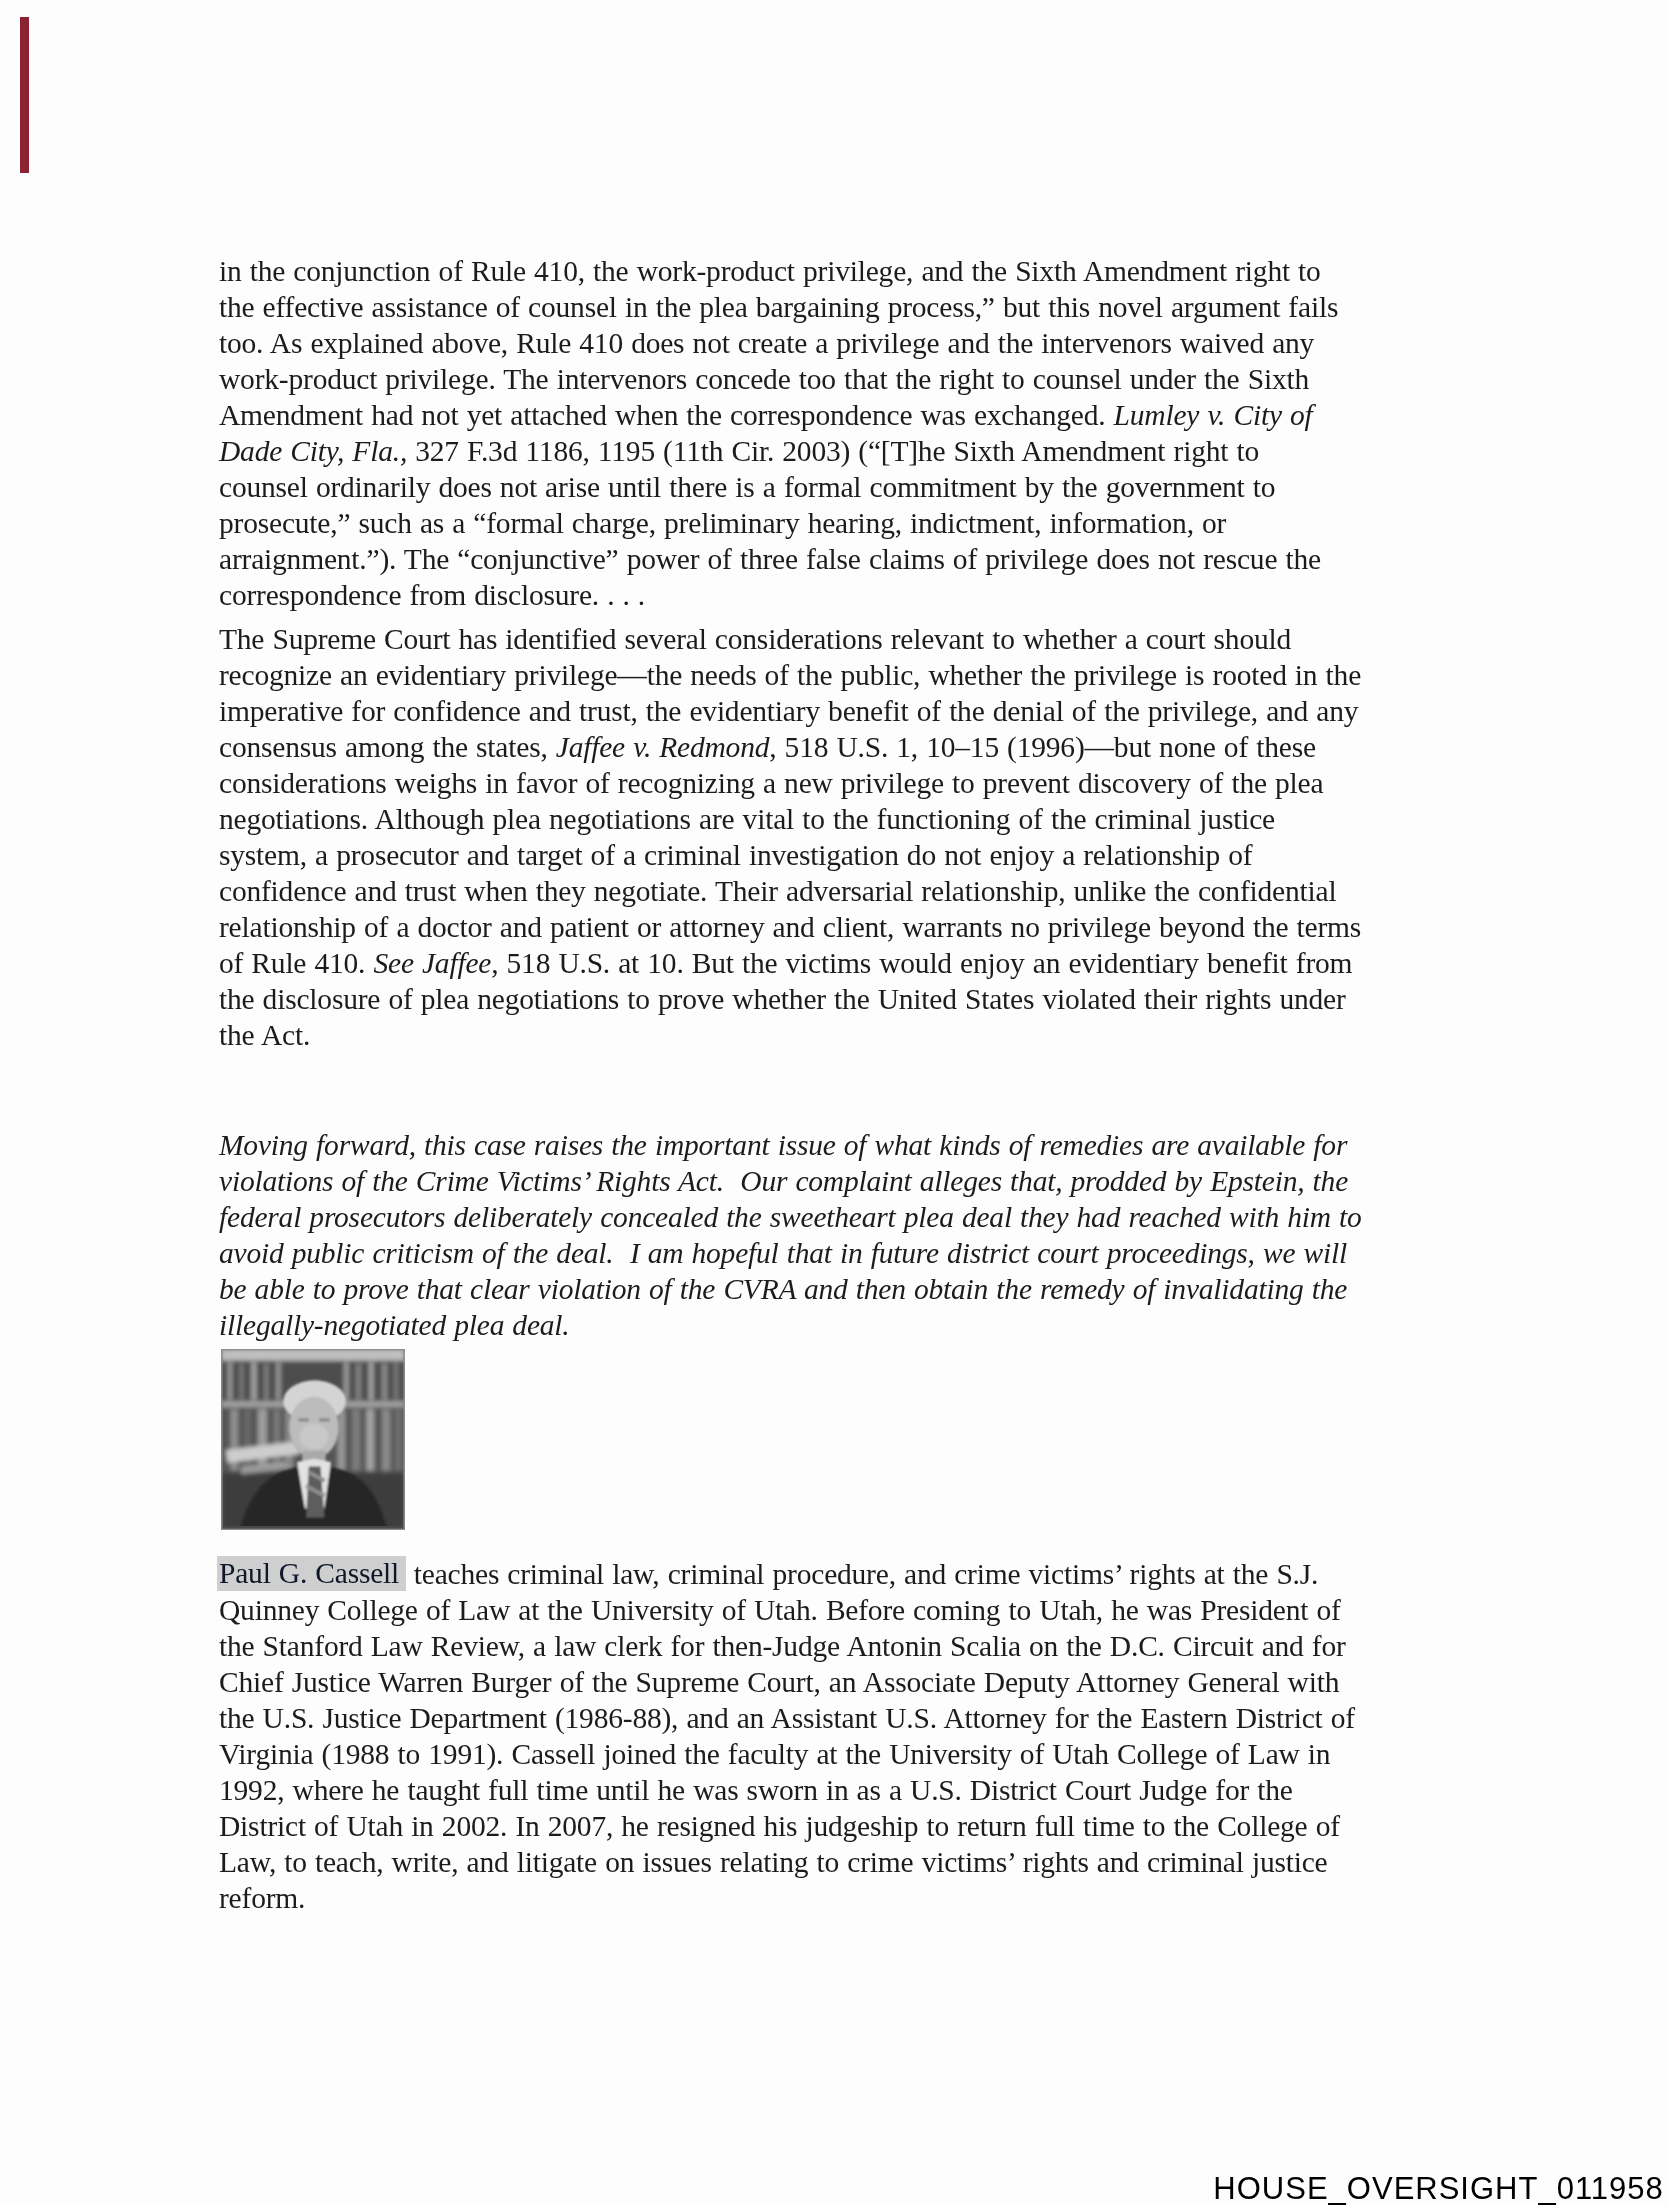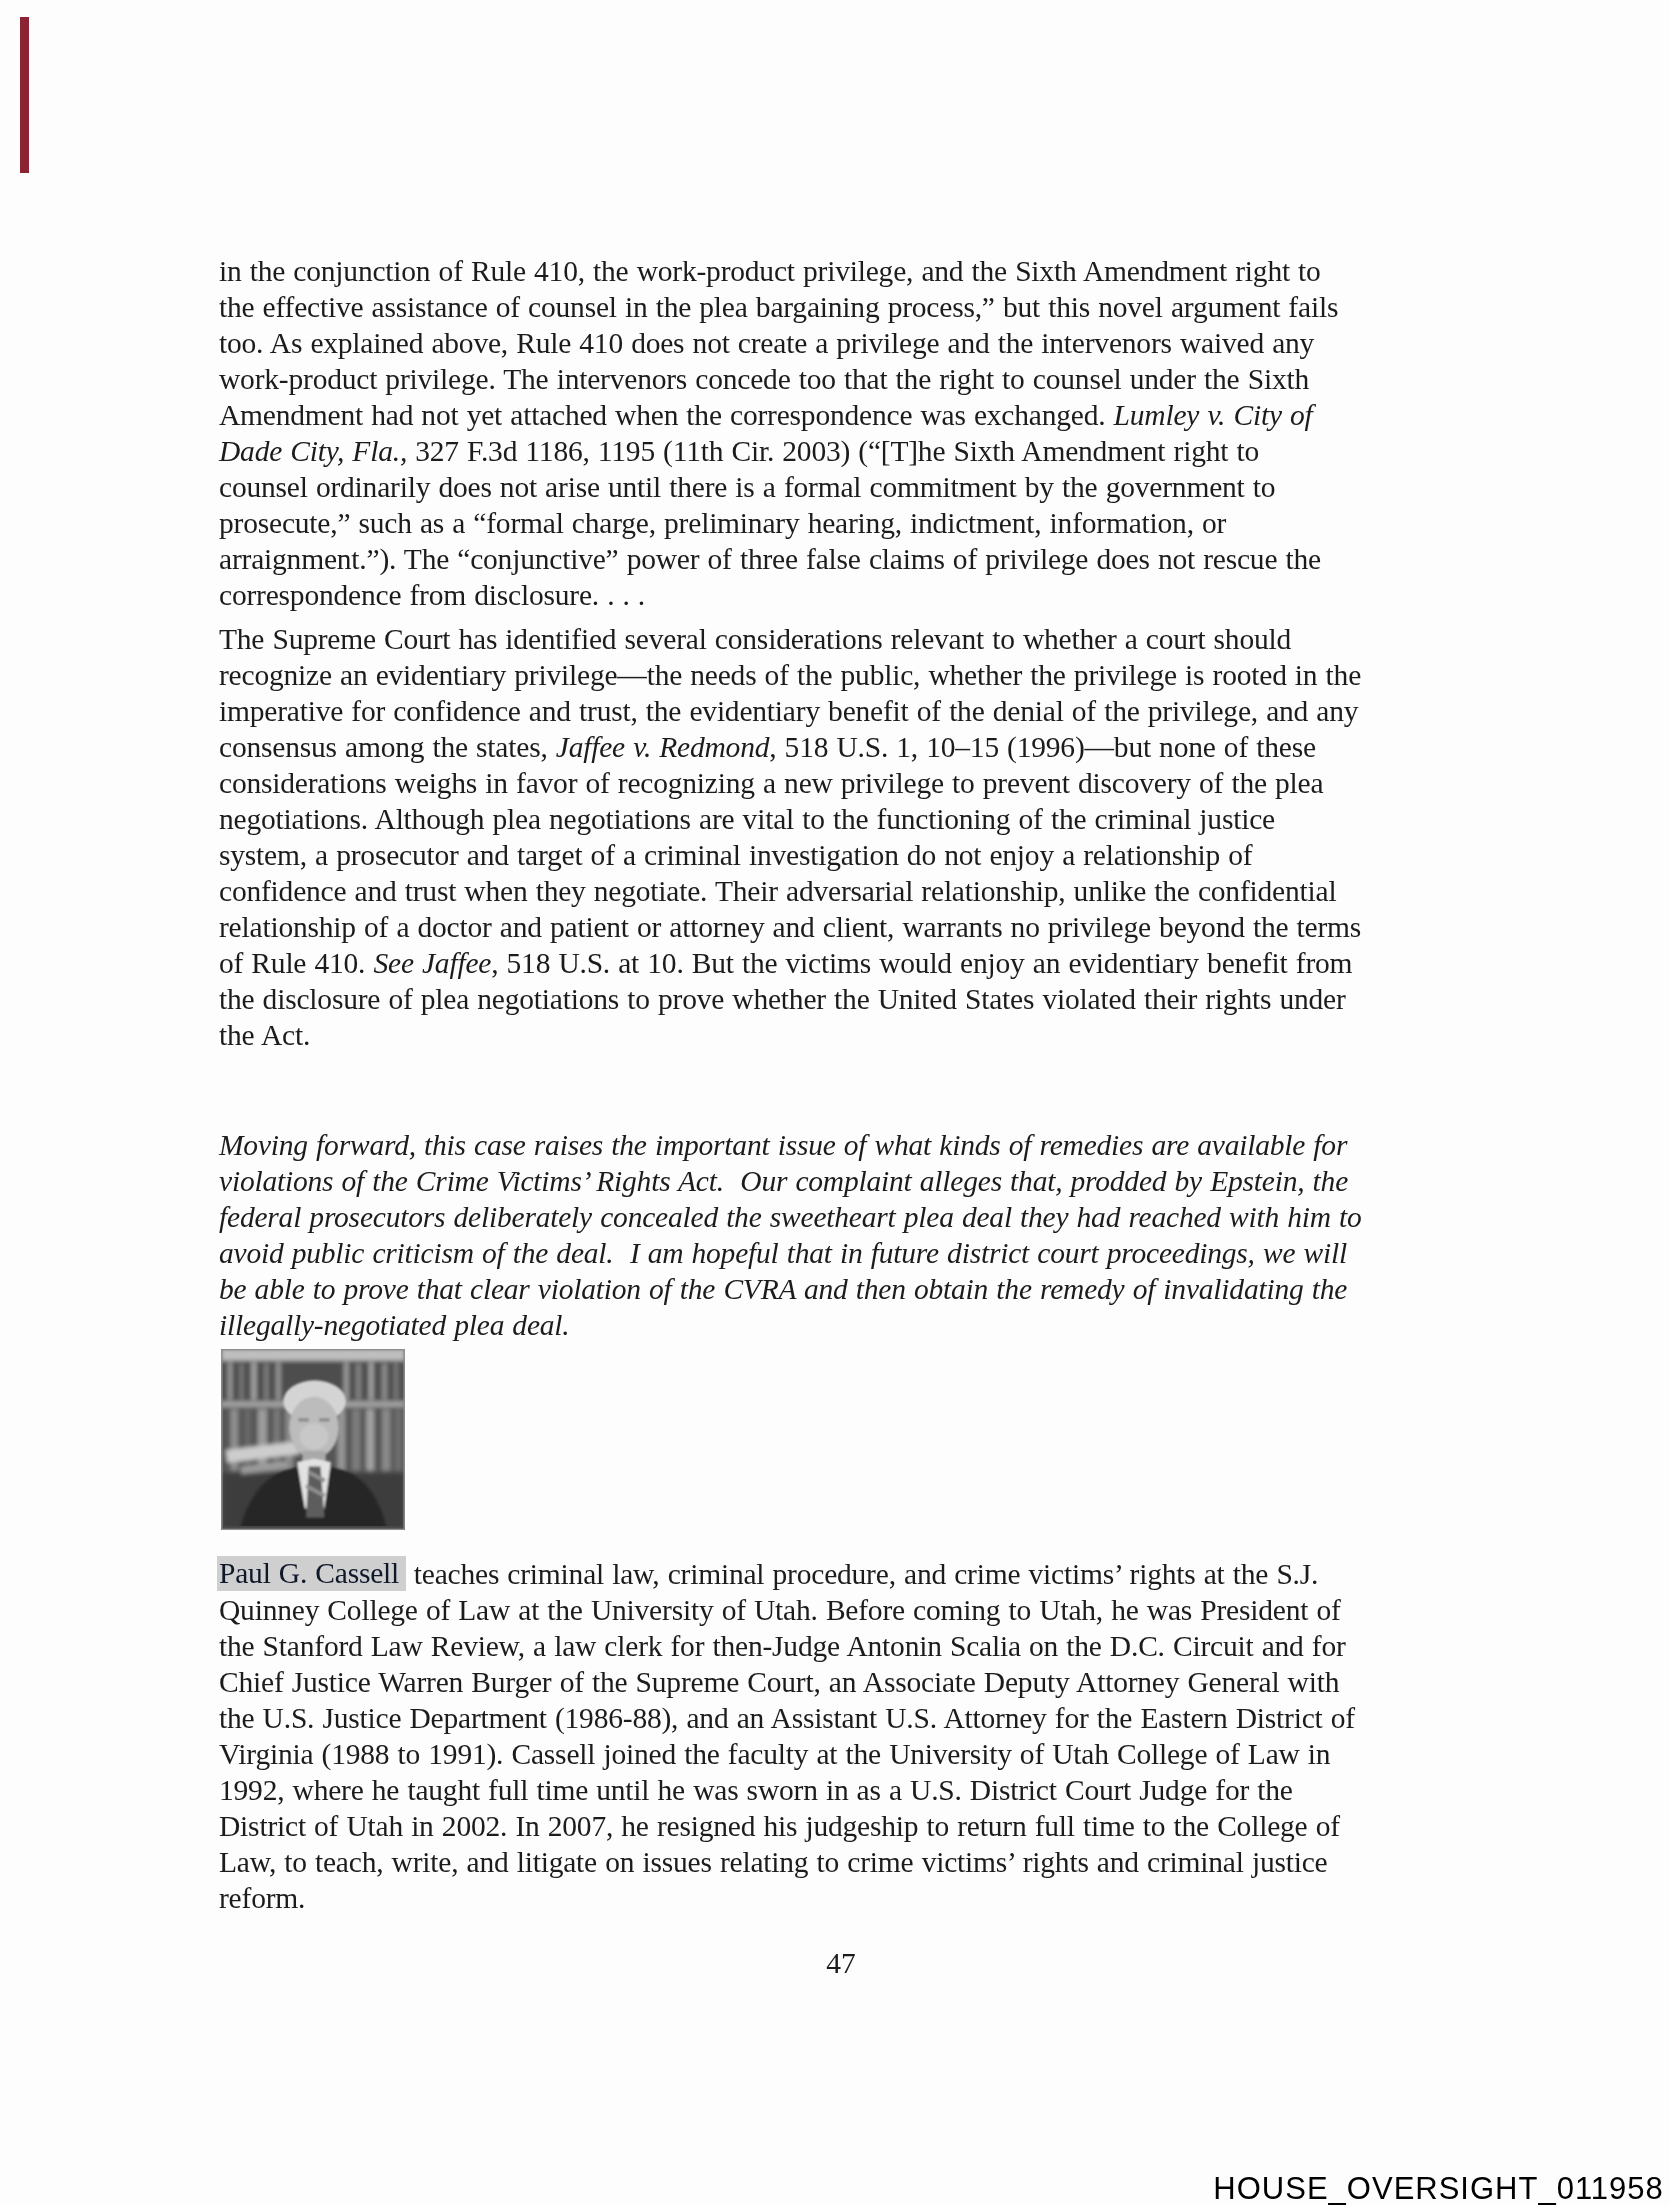--- a/index.html
+++ b/index.html
@@ -138,18 +138,17 @@
         <rect x="132" y="192" width="28" height="6" fill="#8f8f8f" transform="rotate(28 146 195)"></rect>
         <rect x="128" y="214" width="32" height="6" fill="#8f8f8f" transform="rotate(28 144 217)"></rect>
       </g>
       <rect x="0" y="271" width="281" height="6" fill="#4a4a4a"></rect>
       <rect x="1" y="1" width="279" height="275" fill="none" stroke="#8f8f8f" stroke-width="2"></rect>
     </svg>
   </div>
 
   <p class="para p4"><span class="hl">Paul G. Cassell</span> teaches criminal law, criminal procedure, and crime victims’ rights at the S.J.<br>Quinney College of Law at the University of Utah. Before coming to Utah, he was President of<br>the Stanford Law Review, a law clerk for then-Judge Antonin Scalia on the D.C. Circuit and for<br>Chief Justice Warren Burger of the Supreme Court, an Associate Deputy Attorney General with<br>the U.S. Justice Department (1986-88), and an Assistant U.S. Attorney for the Eastern District of<br>Virginia (1988 to 1991). Cassell joined the faculty at the University of Utah College of Law in<br>1992, where he taught full time until he was sworn in as a U.S. District Court Judge for the<br>District of Utah in 2002. In 2007, he resigned his judgeship to return full time to the College of<br>Law, to teach, write, and litigate on issues relating to crime victims’ rights and criminal justice<br>reform.</p>
 
-  <div class="page-num">47</div>
 
   <div class="bates">HOUSE_OVERSIGHT_011958</div>
 
 </div>
 
 
 </body></html>

